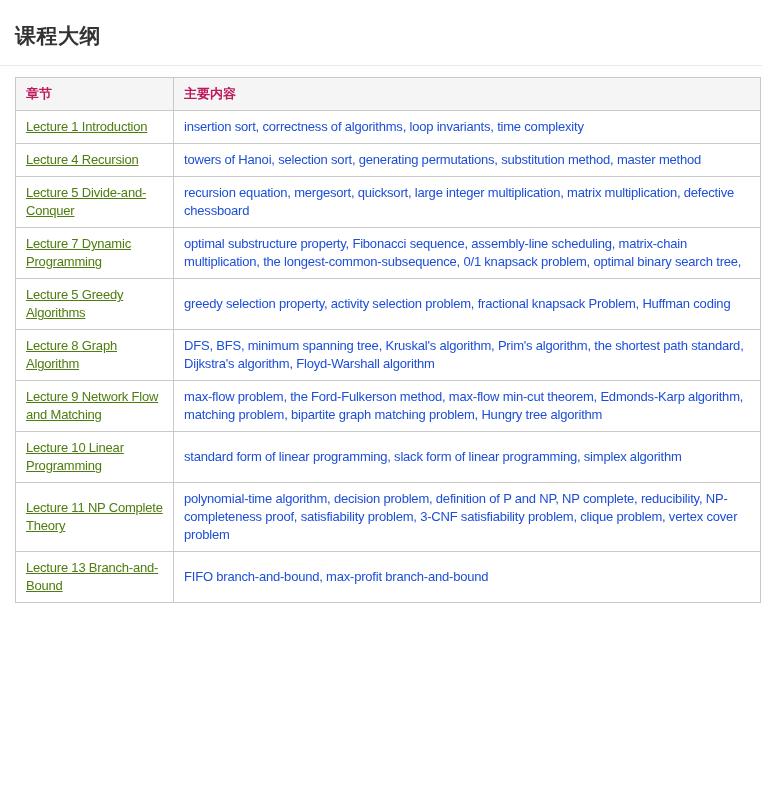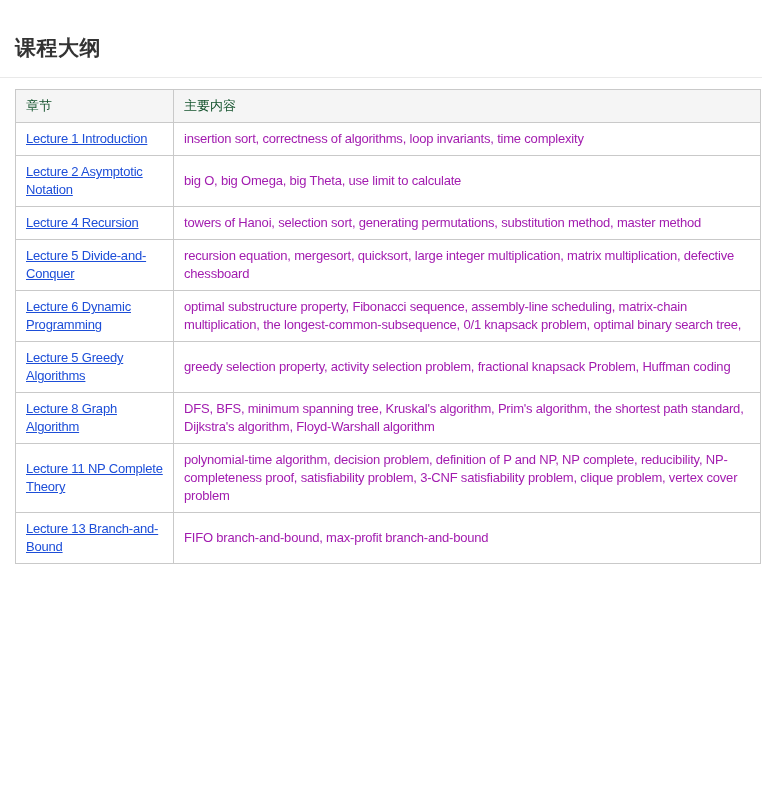--- a/index.html
+++ b/index.html
@@ -7,21 +7,20 @@
     margin: 0;
     padding: 0;
     background: #ffffff;
     width: 762px;
     height: 800px;
     overflow: hidden;
     font-family: "Liberation Sans", sans-serif;
   }
   .page {
     padding: 12px 1px 0 15px;
-    margin-top: 12px;
   }
   .page-title {
     font-size: 21px;
     font-weight: bold;
     color: #333333;
     margin: 10px 0 15px 0;
     letter-spacing: 0.5px;
   }
   .divider {
     border: none;
@@ -40,29 +39,29 @@
   table.course-table th,
   table.course-table td {
     border: 1px solid #c9c9c9;
     padding: 7px 10px;
     vertical-align: middle;
     text-align: left;
     word-wrap: break-word;
   }
   table.course-table th {
     background: #f5f5f5;
-    color: #14532d;
-    font-weight: normal;
+    color: #be185d;
+    font-weight: bold;
     letter-spacing: 0;
   }
   td.content-cell {
-    color: #a21caf;
+    color: #1d4ed8;
   }
   td.chapter-cell a {
-    color: #1d4ed8;
+    color: #4d7c0f;
     text-decoration: underline;
     cursor: pointer;
   }
 </style>
 </head>
 <body>
 
 <div class="page">
   <h1 class="page-title">课程大纲</h1>
   <hr class="divider">
@@ -77,42 +76,46 @@
         <th>主要内容</th>
       </tr>
     </thead>
     <tbody>
 
     <tr>
           <td class="chapter-cell"><a href="#">Lecture 1 Introduction</a></td>
           <td class="content-cell">insertion sort, correctness of algorithms, loop invariants, time complexity</td>
         </tr>
         <tr>
-          <td class="chapter-cell"><a href="#">Lecture 2 Asymptotic Notation</a></td>
-          <td class="content-cell">big O, big Omega, big Theta, use limit to calculate</td>
-        </tr>
-        <tr>
           <td class="chapter-cell"><a href="#">Lecture 4 Recursion</a></td>
           <td class="content-cell">towers of Hanoi, selection sort, generating permutations, substitution method, master method</td>
         </tr>
         <tr>
           <td class="chapter-cell"><a href="#">Lecture 5 Divide-and-Conquer</a></td>
           <td class="content-cell">recursion equation, mergesort, quicksort, large integer multiplication, matrix multiplication, defective chessboard</td>
         </tr>
         <tr>
-          <td class="chapter-cell"><a href="#">Lecture 6 Dynamic Programming</a></td>
+          <td class="chapter-cell"><a href="#">Lecture 7 Dynamic Programming</a></td>
           <td class="content-cell">optimal substructure property, Fibonacci sequence, assembly-line scheduling, matrix-chain multiplication, the longest-common-subsequence, 0/1 knapsack problem, optimal binary search tree,</td>
         </tr>
         <tr>
           <td class="chapter-cell"><a href="#">Lecture 5 Greedy Algorithms</a></td>
           <td class="content-cell">greedy selection property, activity selection problem, fractional knapsack Problem, Huffman coding</td>
         </tr>
         <tr>
           <td class="chapter-cell"><a href="#">Lecture 8 Graph Algorithm</a></td>
           <td class="content-cell">DFS, BFS, minimum spanning tree, Kruskal's algorithm, Prim's algorithm, the shortest path standard, Dijkstra's algorithm, Floyd-Warshall algorithm</td>
+        </tr>
+        <tr>
+          <td class="chapter-cell"><a href="#">Lecture 9 Network Flow and Matching</a></td>
+          <td class="content-cell">max-flow problem, the Ford-Fulkerson method, max-flow min-cut theorem, Edmonds-Karp algorithm, matching problem, bipartite graph matching problem, Hungry tree algorithm</td>
+        </tr>
+        <tr>
+          <td class="chapter-cell"><a href="#">Lecture 10 Linear Programming</a></td>
+          <td class="content-cell">standard form of linear programming, slack form of linear programming, simplex algorithm</td>
         </tr>
         <tr>
           <td class="chapter-cell"><a href="#">Lecture 11 NP Complete Theory</a></td>
           <td class="content-cell">polynomial-time algorithm, decision problem, definition of P and NP, NP complete, reducibility, NP-completeness proof, satisfiability problem, 3-CNF satisfiability problem, clique problem, vertex cover problem</td>
         </tr>
         <tr>
           <td class="chapter-cell"><a href="#">Lecture 13 Branch-and-Bound</a></td>
           <td class="content-cell">FIFO branch-and-bound, max-profit branch-and-bound</td>
         </tr>
       </tbody>

